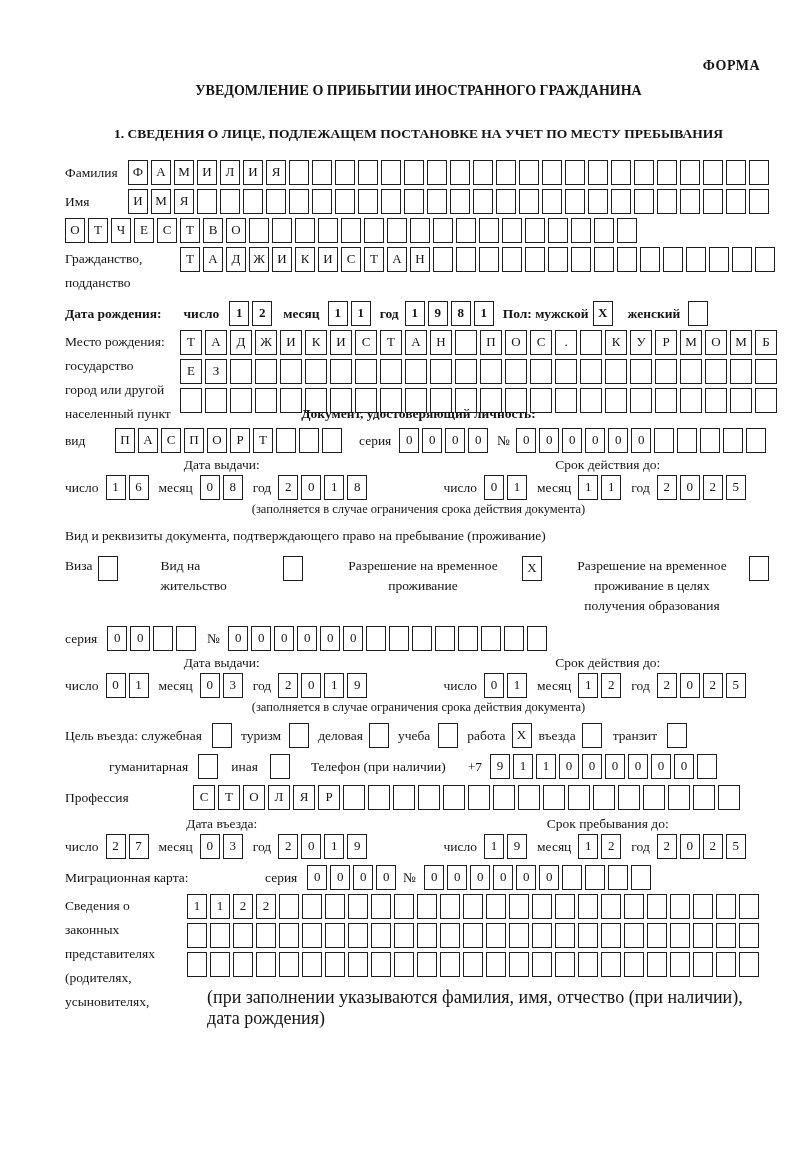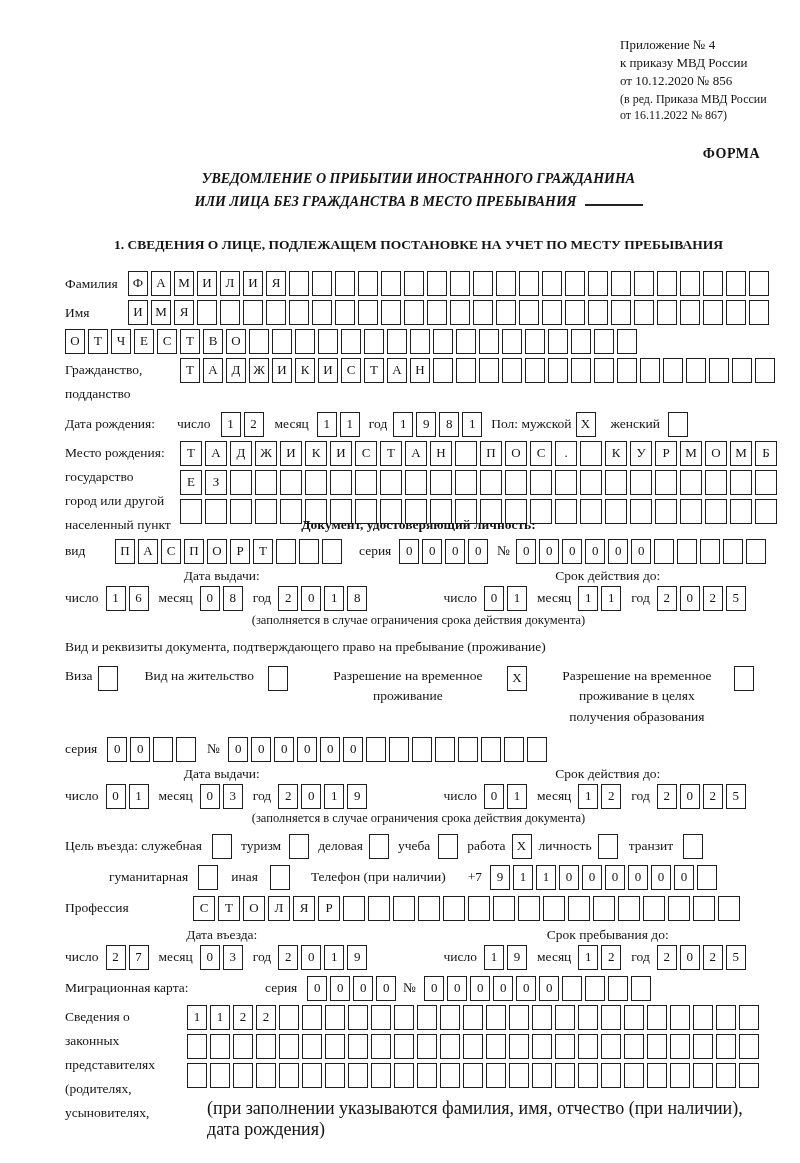--- a/index.html
+++ b/index.html
@@ -9,21 +9,21 @@
     color:#141414; font-size:13.5px;
   }
   .page { padding:36px 28px 0 65px; }
 
   
   .annex { margin-left:555px; line-height:1.4; font-size:13px; }
   .annex .small { font-size:12px; }
   .forma { text-align:right; padding-right:12px; font-weight:bold; letter-spacing:.5px; margin:22px 0 6px; font-size:14px; }
 
   
-  .title { text-align:center; font-weight:bold; font-size:14px; line-height:1.6; margin-top:4px;font-style:italic; }
+  .title { text-align:center; font-weight:bold; font-size:14px; line-height:1.6; margin-top:4px; }
   .blank-line { display:inline-block; width:58px; border-bottom:2.2px solid #222; height:4px; margin-left:8px; }
   .sec-title { text-align:center; font-weight:bold; font-size:13.5px; margin:24px 0 18px; }
 
   
   .cells { display:inline-flex; }
   .cell {
     display:inline-block; box-sizing:border-box; flex:none;
     width:20px; height:25px; border:1.7px solid #1f1f1f; margin-right:3px;
     text-align:center; font-size:13px; line-height:21px; background:#fff;
   }
@@ -51,32 +51,24 @@
   .cbitem .cells { margin-top:0; }
   .rvprow { display:flex; align-items:flex-start; margin:8px 0 10px; }
   .purpose { display:flex; align-items:center; margin:2px 0 6px; }
   .caption { font-size:18px; margin:10px 0 0 120px; }
 </style>
 </head>
 <body>
 
 <div class="page">
 
-  <div class="annex">
-    <div>Приложение № 4</div>
-    <div>к приказу МВД России</div>
-    <div>от 10.12.2020 № 856</div>
-    <div class="small">(в ред. Приказа МВД России</div>
-    <div class="small">от 16.11.2022 № 867)</div>
-  </div>
   <div class="forma">ФОРМА</div>
 
   <div class="title">
     <div>УВЕДОМЛЕНИЕ О ПРИБЫТИИ ИНОСТРАННОГО ГРАЖДАНИНА</div>
-    <div><span>ИЛИ ЛИЦА БЕЗ ГРАЖДАНСТВА В МЕСТО ПРЕБЫВАНИЯ</span><span class="blank-line"></span></div>
   </div>
 
   <div class="sec-title">1. СВЕДЕНИЯ О ЛИЦЕ, ПОДЛЕЖАЩЕМ ПОСТАНОВКЕ НА УЧЕТ ПО МЕСТУ ПРЕБЫВАНИЯ</div>
 
   <div class="frow">
     <div class="flabel" style="width:63px">Фамилия</div>
     <span class="cells">
         <span class="cell">Ф</span>
         <span class="cell">А</span>
         <span class="cell">М</span>
@@ -200,21 +192,21 @@
         <span class="cell"></span>
         <span class="cell"></span>
         <span class="cell"></span>
         <span class="cell"></span>
         <span class="cell"></span>
         <span class="cell"></span>
         <span class="cell"></span>
       </span>
   </div>
 
-  <div class="frow" style="align-items:center; margin-top:6px;">
+  <div class="frow" style="align-items:center; margin-top:6px;font-weight:bold;">
     <span style="margin-right:22px">Дата рождения:</span>
     <span style="margin-right:10px">число</span>
     <span class="cells">
         <span class="cell">1</span>
         <span class="cell">2</span>
       </span>
     <span style="margin:0 8px">месяц</span>
     <span class="cells">
         <span class="cell">1</span>
         <span class="cell">1</span>
@@ -414,21 +406,21 @@
 
   <div class="plain">Вид и реквизиты документа, подтверждающего право на пребывание (проживание)</div>
 
   <div class="rvprow">
     <div class="cbitem">
       <span class="txt" style="margin-right:5px">Виза</span>
       <span class="cells">
           <span class="cell"></span>
         </span>
     </div>
-    <div class="cbitem" style="margin-left:24px">
+    <div class="cbitem" style="margin-left:40px">
       <span class="txt" style="margin-right:14px">Вид на жительство</span>
       <span class="cells">
           <span class="cell"></span>
         </span>
     </div>
     <div class="cbitem" style="margin-left:26px">
       <span class="txt" style="width:182px; text-align:center">
         <span>Разрешение на временное</span><br>
         <span>проживание</span>
       </span>
@@ -537,21 +529,21 @@
         <span class="cell"></span>
       </span>
     <span>учеба</span>
     <span class="cells" style="margin:0 6px 0 8px">
         <span class="cell"></span>
       </span>
     <span>работа</span>
     <span class="cells" style="margin:0 4px 0 6px">
         <span class="cell">X</span>
       </span>
-    <span>личность</span>
+    <span>въезда</span>
     <span class="cells" style="margin:0 8px 0 6px">
         <span class="cell"></span>
       </span>
     <span>транзит</span>
     <span class="cells" style="margin-left:10px">
         <span class="cell"></span>
       </span>
   </div>
   <div class="purpose" style="margin-left:44px">
     <span>гуманитарная</span>

